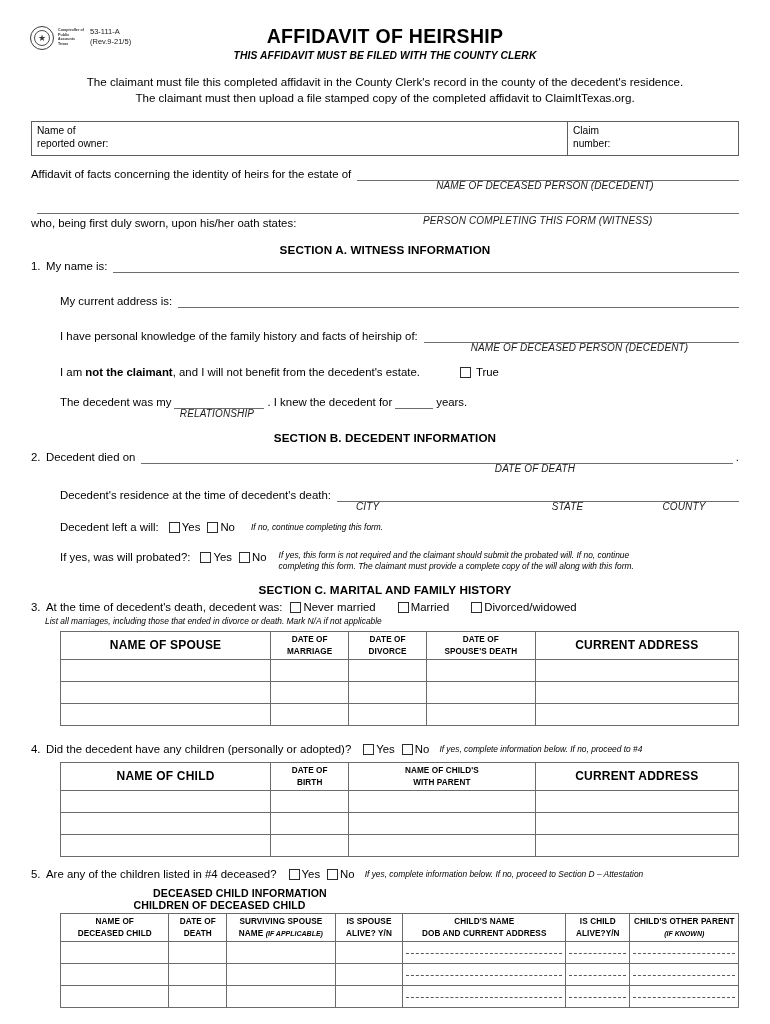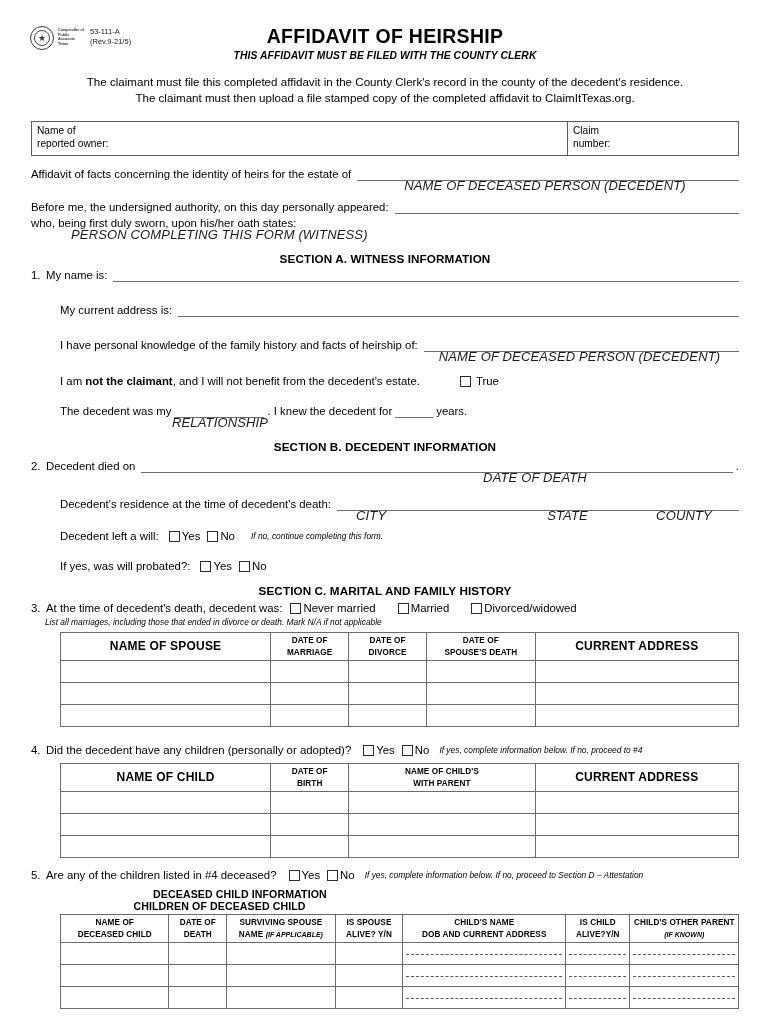--- a/index.html
+++ b/index.html
@@ -136,21 +136,21 @@
     height: 13px;
     margin-left: 6px;
   }
   .fixline {
     border-bottom: 1px solid #6d6d6d;
     height: 12px;
     display: inline-block;
     vertical-align: bottom;
   }
   .caption {
-    font-size: 13px;
+    font-size: 10px;
     font-style: italic;
     letter-spacing: .15px;
     color: #1c1c1c;
     text-align: center;
     line-height: 9px;
   }
 
   .sechead {
     text-align: center;
     font-weight: bold;
@@ -257,24 +257,23 @@
     <span class="lbl">Affidavit of facts concerning the identity of heirs for the estate of</span>
     <span class="fill"></span>
   </div>
   <div style="display:flex;padding:0 31px;">
     <div style="width:320px"></div>
     <div class="caption" style="flex:1 1 auto">NAME OF DECEASED PERSON (DECEDENT)</div>
   </div>
 
   <div style="height:10px"></div>
   <div class="row">
-    <span class="lbl">Before me, the undersigned authority, on this day personally appeared:</span>
-    <span class="fill"></span>
-  </div>
-  <div style="display:flex;padding:2px 31px 0 31px;align-items:flex-start;flex-direction:column;">
+    <span class="fill"></span>
+  </div>
+  <div style="display:flex;padding:2px 31px 0 31px;align-items:flex-start;">
     <div class="lbl" style="font-size:11.4px;line-height:14px;">who, being first duly sworn, upon his/her oath states:</div>
     <div class="caption" style="flex:1 1 auto;padding-left:40px;">PERSON COMPLETING THIS FORM (WITNESS)</div>
   </div>
 
   <div style="height:13px"></div>
   <div class="sechead">SECTION A. WITNESS INFORMATION</div>
 
   <div class="row" style="padding-top:3px">
     <span class="lbl" style="width:15px">1.</span>
     <span class="lbl">My name is:</span>
@@ -350,20 +349,24 @@
   </div>
 
   <div class="row" style="padding-top:16px;padding-left:60px;align-items:flex-start;">
     <span class="lbl">If yes, was will probated?:</span>
     <span style="width:10px"></span>
     <span class="cb" style="margin-top:2px"></span>
     <span class="lbl">Yes</span>
     <span style="width:7px"></span>
     <span class="cb" style="margin-top:2px"></span>
     <span class="lbl">No</span>
+    <span class="italnote" style="margin-left:12px;flex:1 1 auto;">
+      <span style="display:block">If yes, this form is not required and the claimant should submit the probated will.  If no, continue</span>
+      <span style="display:block">completing this form.  The claimant must provide a complete copy of the will along with this form.</span>
+    </span>
   </div>
 
   <div style="height:11px"></div>
   <div class="sechead">SECTION C. MARITAL AND FAMILY HISTORY</div>
 
   <div class="row" style="padding-top:4px;align-items:center;">
     <span class="lbl" style="width:15px">3.</span>
     <span class="lbl">At the time of decedent's death, decedent was:</span>
     <span style="width:8px"></span>
     <span class="cb"></span>

